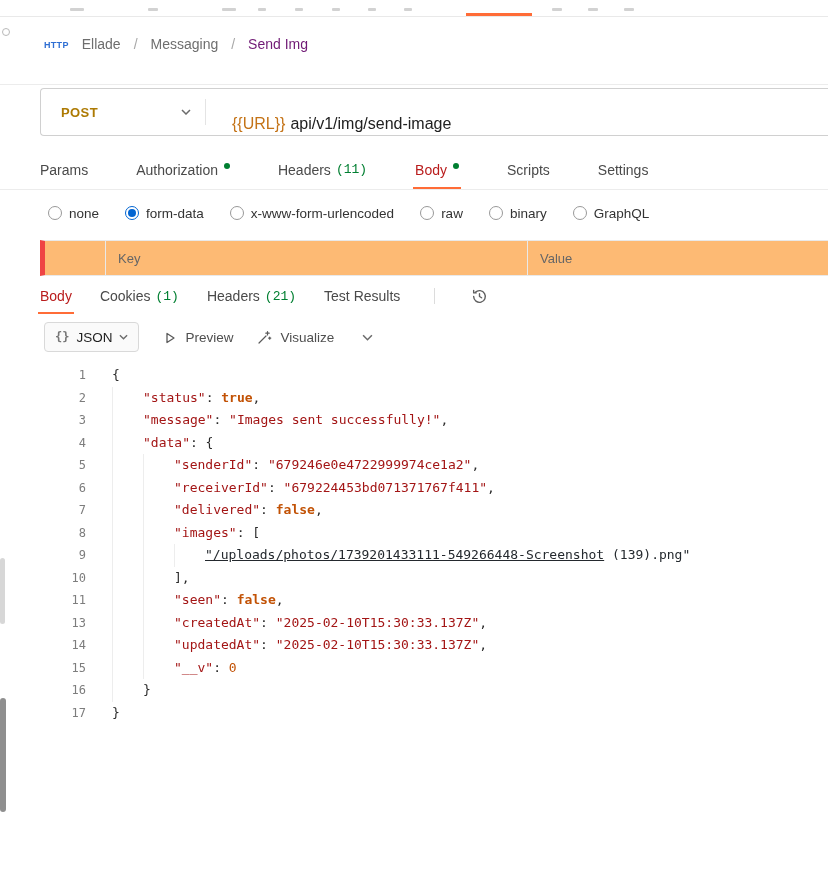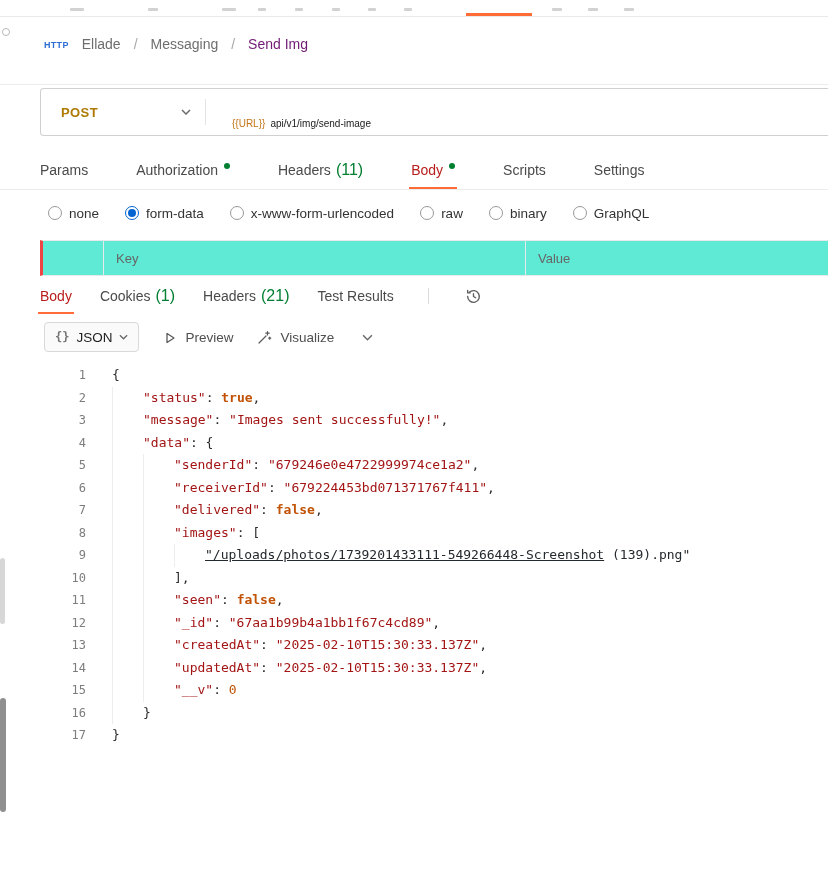--- a/index.html
+++ b/index.html
@@ -27,46 +27,46 @@
   .crumb-current{color:#701a75;font-weight:400;}
 
   .divider{position:absolute;left:0;right:0;height:1px;background:#ececec;}
 
   
   .req-bar{position:absolute;top:88px;left:40px;right:0;height:48px;border:1px solid #d0d0d0;border-right:none;
     border-radius:4px 0 0 4px;display:flex;align-items:center;background:#fff;box-sizing:border-box;}
   .method{width:130px;flex:none;display:flex;align-items:center;justify-content:space-between;padding:0 14px 0 20px;cursor:pointer;}
   .method-label{color:var(--method-post,#ad7a03);font-weight:700;font-size:13px;letter-spacing:.4px;}
   .req-sep{width:1px;height:26px;background:#e4e4e4;flex:none;}
-  .url{flex:1;display:flex;align-items:flex-start;padding-left:26px;font-size:10px;gap:5px;cursor:text;margin-top:23px;}
+  .url{flex:1;display:flex;align-items:flex-start;padding-left:26px;font-size:16px;gap:5px;cursor:text;margin-top:23px;}
   .url-var{color:var(--url-var,#c47317);}
   .url-path{color:#212121;}
 
   
   .tab-row{display:flex;align-items:center;font-size:14px;color:#4a4a4a;}
   .req-tabs{position:absolute;top:150px;left:40px;height:39px;gap:48px;}
   .res-tabs{position:absolute;top:278px;left:40px;height:36px;gap:28px;}
   .tab{display:flex;align-items:center;height:100%;cursor:pointer;position:relative;}
   .tab.active{color:#b91c1c;}
   .tab.active::after{content:"";position:absolute;left:-2px;right:-2px;bottom:0;height:2px;background:var(--accent,#ff6c37);}
   .dot{width:6px;height:6px;border-radius:50%;background:var(--dot-green,#007f31);margin-left:6px;transform:translateY(-4px);}
-  .count{color:var(--count-green,#007f31);margin-left:5px;font-size:16px;}
+  .count{color:var(--count-green,#007f31);margin-left:5px;font-size:13px;font-family:Liberation Mono, monospace;}
   .vsep{width:1px;height:16px;background:#dcdcdc;margin-left:6px;}
   .history-btn{display:flex;align-items:center;margin-left:8px;cursor:pointer;}
 
   
   .modes{position:absolute;top:198px;left:48px;height:30px;display:flex;gap:26px;align-items:center;font-size:13.5px;color:#333;}
   .mode{display:flex;gap:7px;cursor:pointer;}
   .radio{width:14px;height:14px;border:1.5px solid #999;border-radius:50%;box-sizing:border-box;position:relative;background:#fff;flex:none;}
   .mode.selected .radio{border-color:var(--radio-blue,#0265d2);}
   .mode.selected .radio::after{content:"";position:absolute;inset:2px;border-radius:50%;background:var(--radio-blue,#0265d2);}
 
   
   .kv-head{position:absolute;top:240px;left:40px;right:0;height:36px;display:grid;grid-template-columns:60px 422px 1fr;
-    background:#5eead4;border-top:1px solid #e9e9e9;border-bottom:1px solid #e9e9e9;border-left:3px solid #ef4444;
+    background:#fdba74;border-top:1px solid #e9e9e9;border-bottom:1px solid #e9e9e9;border-left:5px solid #ef4444;
     box-sizing:border-box;font-size:13px;color:#666;}
   .kv-cell{display:flex;align-items:center;padding-left:12px;}
   .kv-cell + .kv-cell{border-left:1px solid #e9e9e9;}
 
   
   .res-toolbar{position:absolute;top:321px;left:44px;height:32px;display:flex;align-items:center;gap:24px;color:#4f4f4f;font-size:13.5px;}
   .format-btn{display:flex;align-items:center;gap:7px;height:30px;padding:0 10px;border:1px solid #d9d9d9;border-radius:4px;background:#fafafa;cursor:pointer;box-sizing:border-box;}
   .braces{color:#767676;font-size:12px;font-weight:700;font-family:"DejaVu Sans Mono",monospace;}
   .format-label{color:#1f1f1f;}
   .tool-btn{display:flex;align-items:flex-end;gap:8px;cursor:pointer;}
@@ -299,24 +299,20 @@
       </div>
       <div class="code-line">
         <span class="ln">10</span>
         <span class="lc"><span class="ind"></span><span class="ind"></span><span class="tk-p">],</span></span>
       </div>
       <div class="code-line">
         <span class="ln">11</span>
         <span class="lc"><span class="ind"></span><span class="ind"></span><span class="tk-k">"seen"</span><span class="tk-p">: </span><span class="tk-b">false</span><span class="tk-p">,</span></span>
       </div>
       <div class="code-line">
-        <span class="ln">12</span>
-        <span class="lc"><span class="ind"></span><span class="ind"></span><span class="tk-k">"_id"</span><span class="tk-p">: </span><span class="tk-s">"67aa1b99b4a1bb1f67c4cd89"</span><span class="tk-p">,</span></span>
-      </div>
-      <div class="code-line">
         <span class="ln">13</span>
         <span class="lc"><span class="ind"></span><span class="ind"></span><span class="tk-k">"createdAt"</span><span class="tk-p">: </span><span class="tk-s">"2025-02-10T15:30:33.137Z"</span><span class="tk-p">,</span></span>
       </div>
       <div class="code-line">
         <span class="ln">14</span>
         <span class="lc"><span class="ind"></span><span class="ind"></span><span class="tk-k">"updatedAt"</span><span class="tk-p">: </span><span class="tk-s">"2025-02-10T15:30:33.137Z"</span><span class="tk-p">,</span></span>
       </div>
       <div class="code-line">
         <span class="ln">15</span>
         <span class="lc"><span class="ind"></span><span class="ind"></span><span class="tk-k">"__v"</span><span class="tk-p">: </span><span class="tk-nu">0</span></span>

